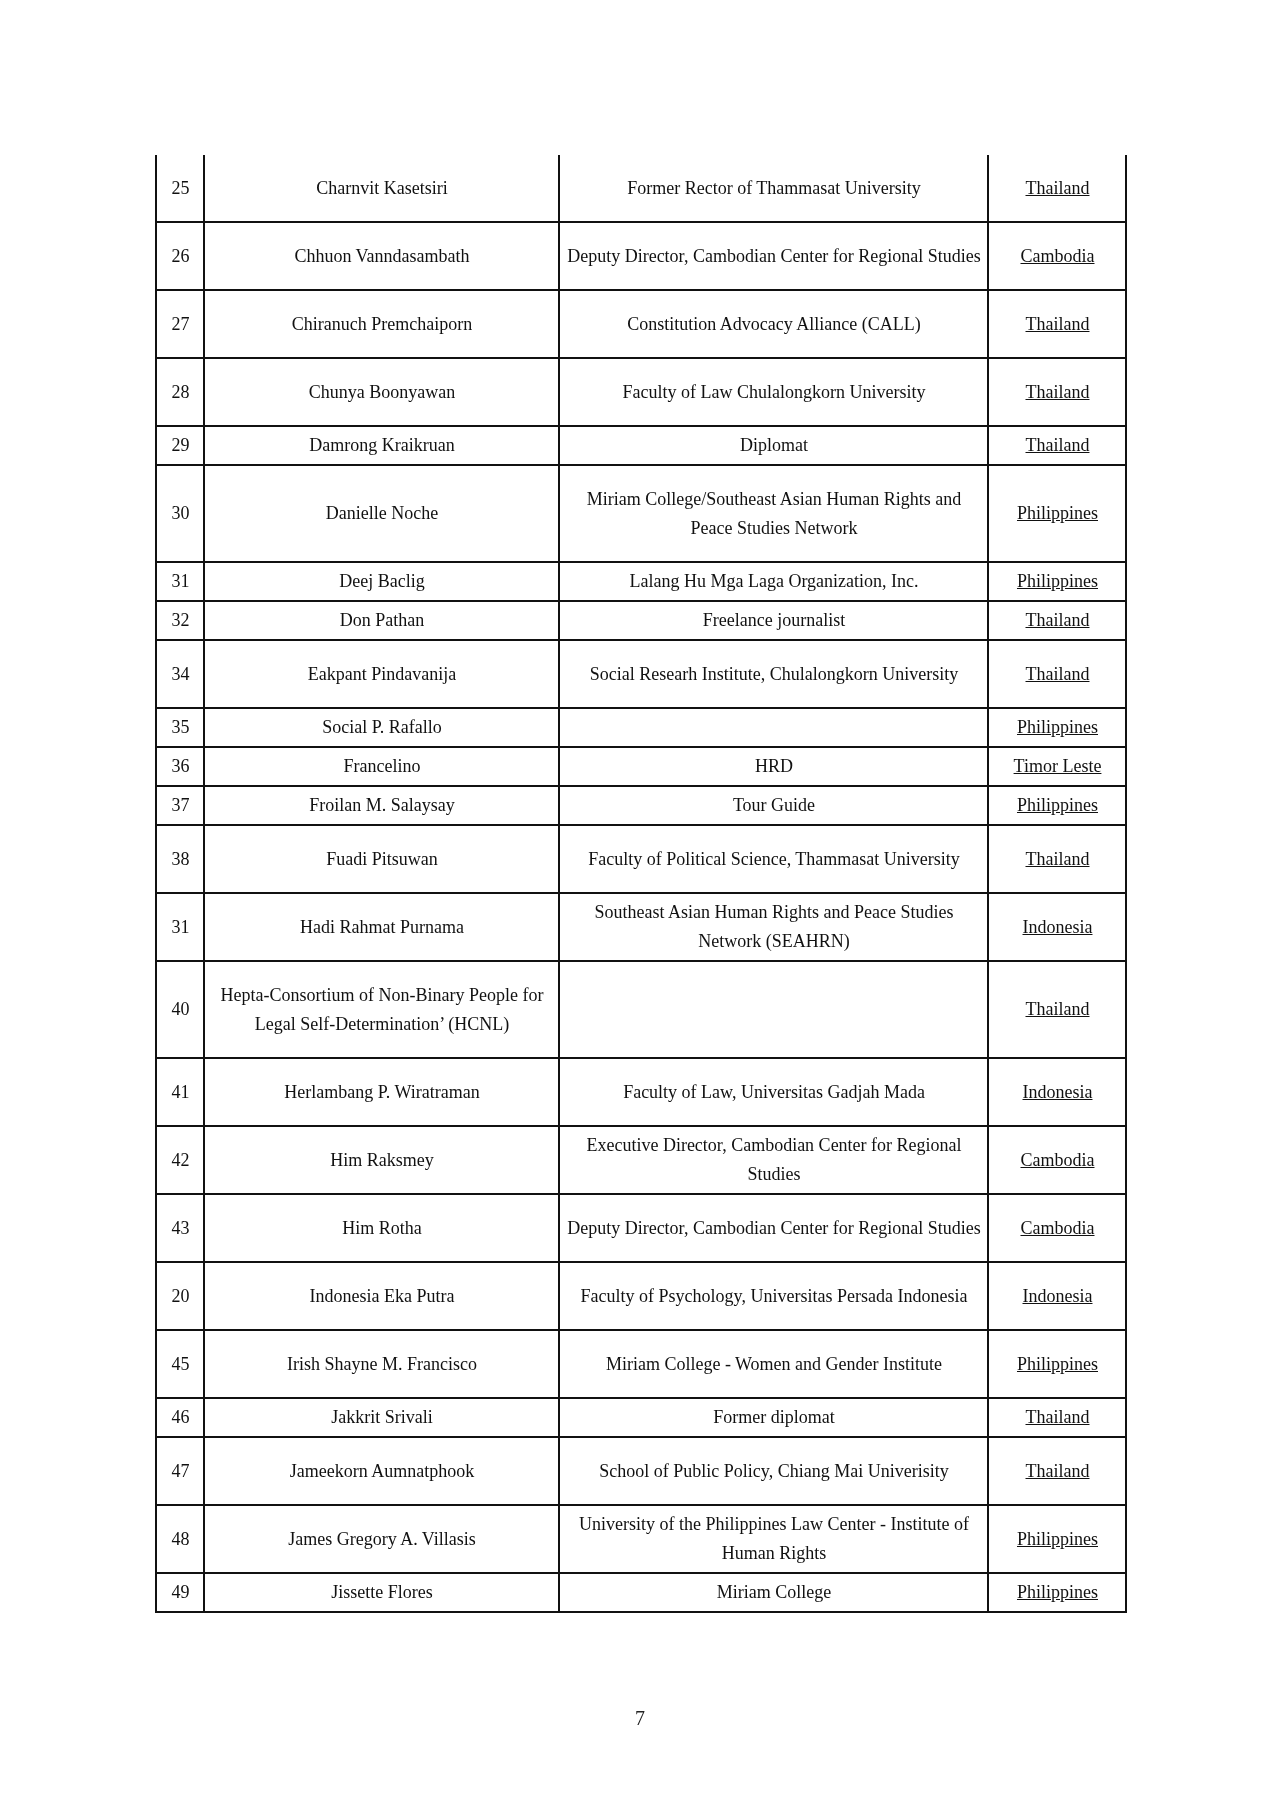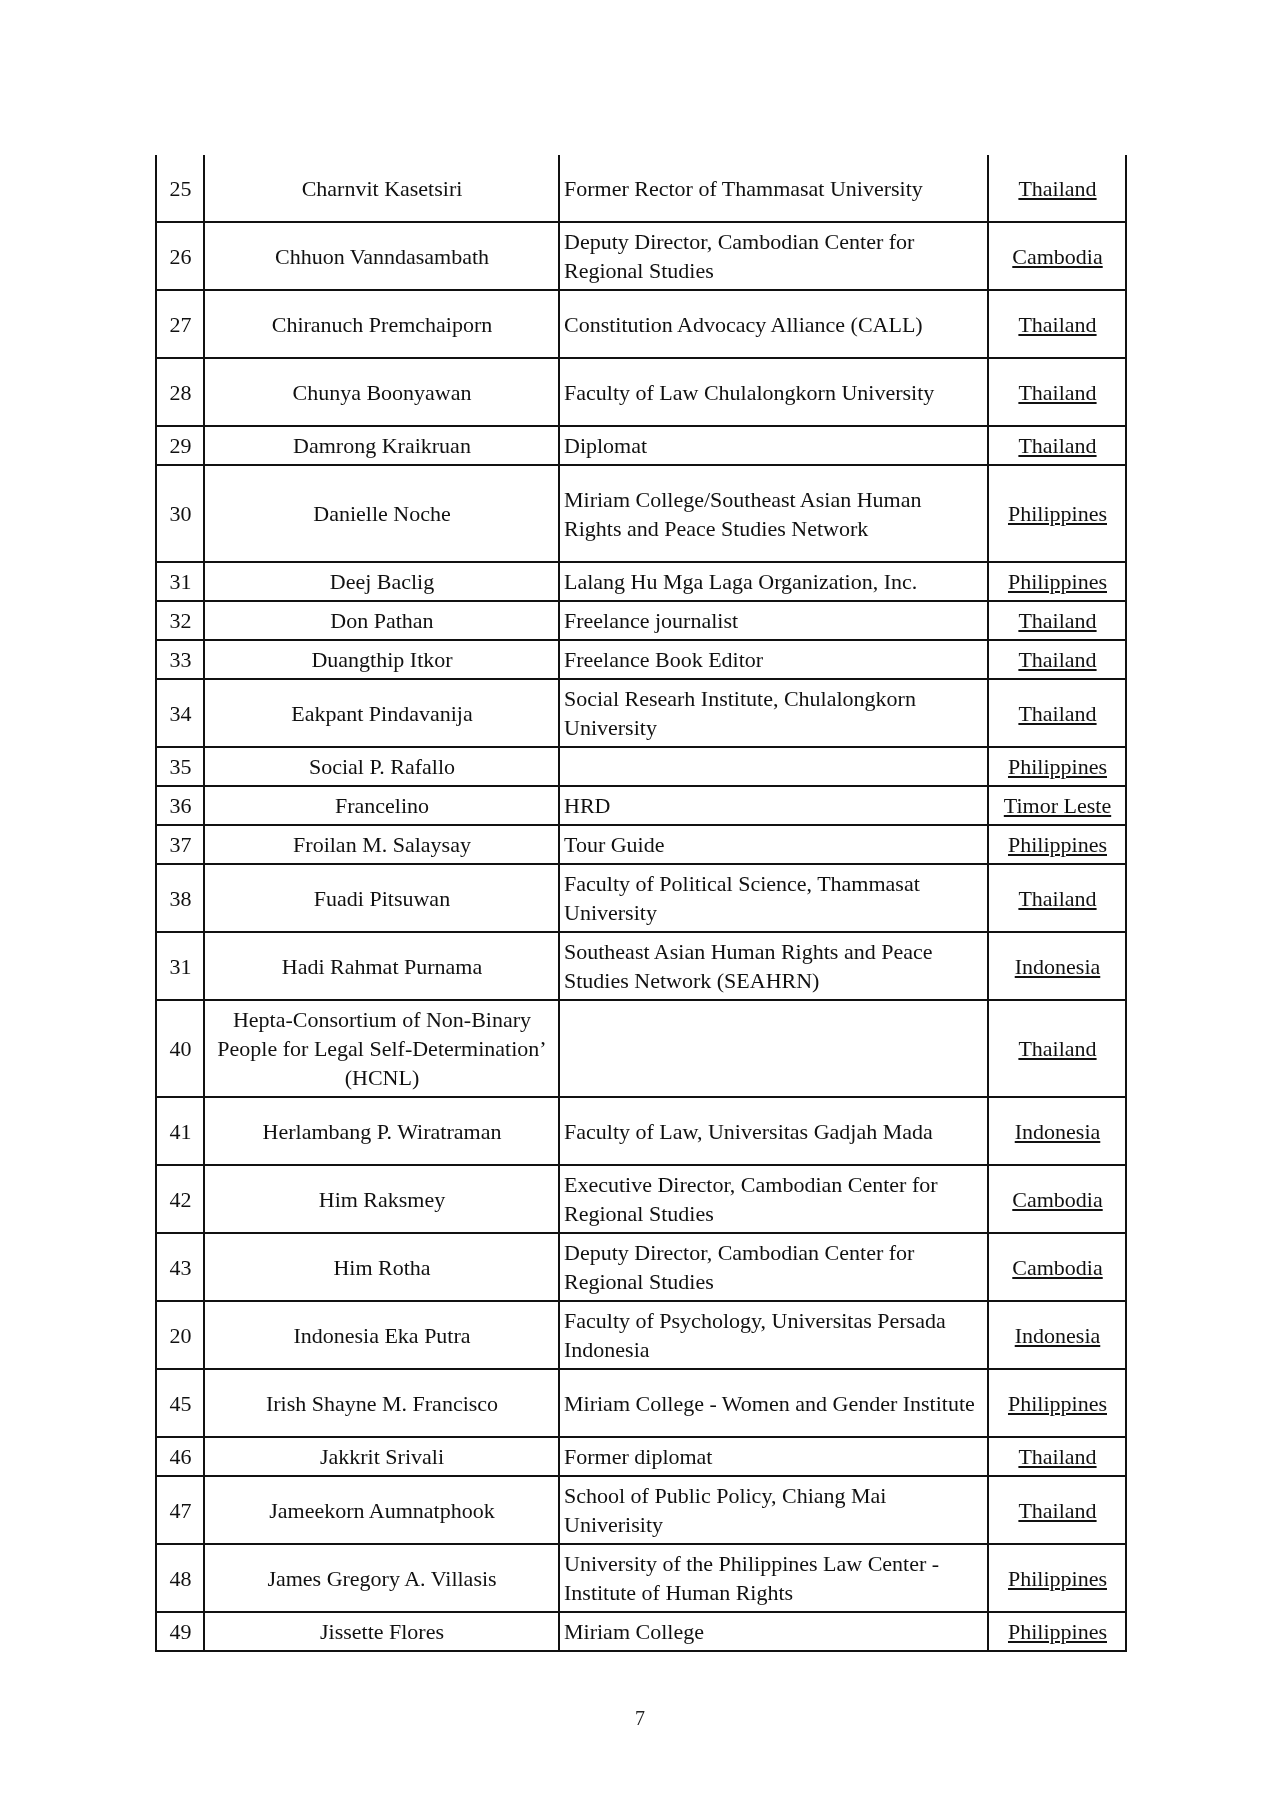--- a/index.html
+++ b/index.html
@@ -21,40 +21,40 @@
       width: 1280px;
       height: 1809px;
       background: #ffffff;
     }
     table.roster {
       position: absolute;
       left: 155px;
       top: 155px;
       width: 970px;
       border-collapse: collapse;
-      font-size: 22px;
+      font-size: 18px;
       line-height: 29px;
       table-layout: fixed;
     }
     
     table.roster td {
       border-left: 2px solid #111;
       border-right: 2px solid #111;
       border-bottom: 2px solid #111;
       padding: 2px 3px 2px 4px;
       vertical-align: middle;
       word-wrap: break-word;
     }
     col.c-num { width: 48px; }
     col.c-name { width: 355px; }
     col.c-aff { width: 429px; }
     col.c-country { width: 138px; }
     td.num { text-align: center; padding-left: 2px; padding-right: 2px; }
     td.name { text-align: center; }
-    td.aff { text-align: left; }
+    td.aff { text-align: center; }
     td.country { text-align: center; padding-left: 1px; padding-right: 1px; white-space: nowrap; text-decoration: underline; }
     tr.h1 td { height: 33px; }
     tr.h2 td { height: 62px; }
     tr.h3 td { height: 91px; }
     .page-number {
       position: absolute;
       left: 0;
       width: 1280px;
       top: 1707px;
       text-align: center;
@@ -124,26 +124,20 @@
     <td class="country">Philippines</td>
   </tr>
 
   <tr class="h1">
     <td class="num">32</td>
     <td class="name">Don Pathan</td>
     <td class="aff">Freelance journalist</td>
     <td class="country">Thailand</td>
   </tr>
 
-  <tr class="h1">
-    <td class="num">33</td>
-    <td class="name">Duangthip Itkor</td>
-    <td class="aff">Freelance Book Editor</td>
-    <td class="country">Thailand</td>
-  </tr>
 
   <tr class="h2">
     <td class="num">34</td>
     <td class="name">Eakpant Pindavanija</td>
     <td class="aff">Social Researh Institute, Chulalongkorn University</td>
     <td class="country">Thailand</td>
   </tr>
 
   <tr class="h1">
     <td class="num">35</td>

